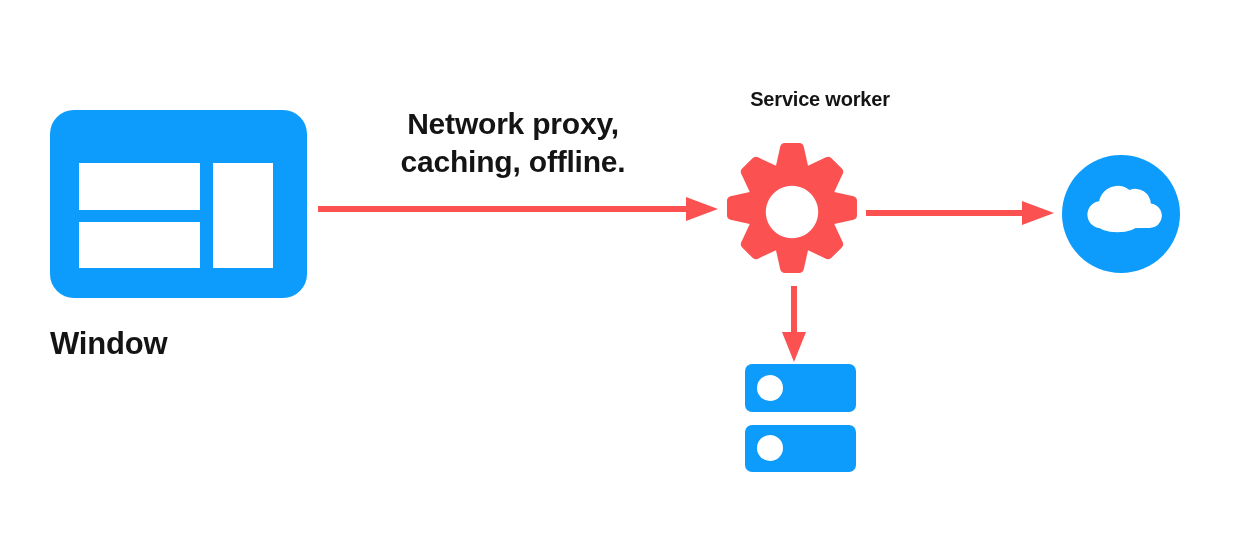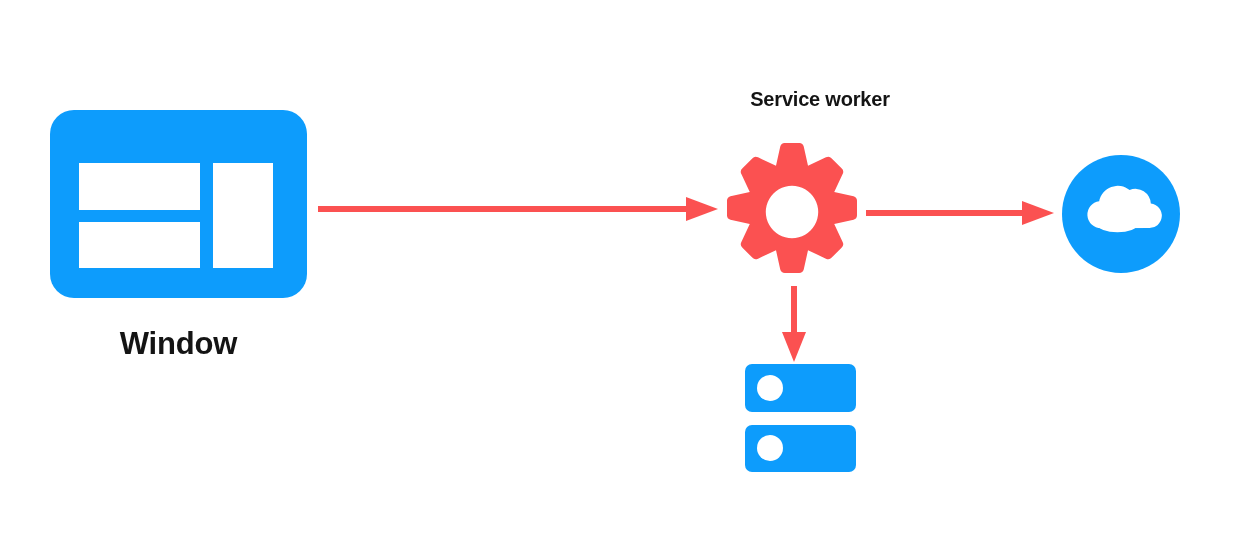--- a/index.html
+++ b/index.html
@@ -29,21 +29,21 @@
     font-weight: bold;
     color: #141414;
     letter-spacing: -0.2px;
     white-space: nowrap;
     line-height: 1.18;
   }
   .label-window {
     left: 50px;
     top: 326px;
     width: 257px;
-    text-align: center;
+    text-align: left;
     font-size: 31px;
   }
   .label-service-worker {
     left: 640px;
     top: 88px;
     width: 360px;
     text-align: center;
     font-size: 20px;
   }
   .label-proxy {
@@ -150,20 +150,24 @@
       <div class="window-pane"></div>
       <div class="window-pane"></div>
     </div>
     <div class="window-right-col">
       <div class="window-side-pane"></div>
     </div>
   </div>
 
   <div class="label label-window">Window</div>
 
+  <div class="label label-proxy">
+    <div>Network proxy,</div>
+    <div>caching, offline.</div>
+  </div>
 
   <div class="arrow arrow-window-to-sw">
     <svg viewBox="0 0 400 26" width="400" height="26" aria-hidden="true">
       <line x1="0" y1="13" x2="372" y2="13" stroke="#FB5151" stroke-width="6"></line>
       <polygon points="368,1 400,13 368,25" fill="#FB5151"></polygon>
     </svg>
   </div>
 
   <div class="label label-service-worker">Service worker</div>
 

